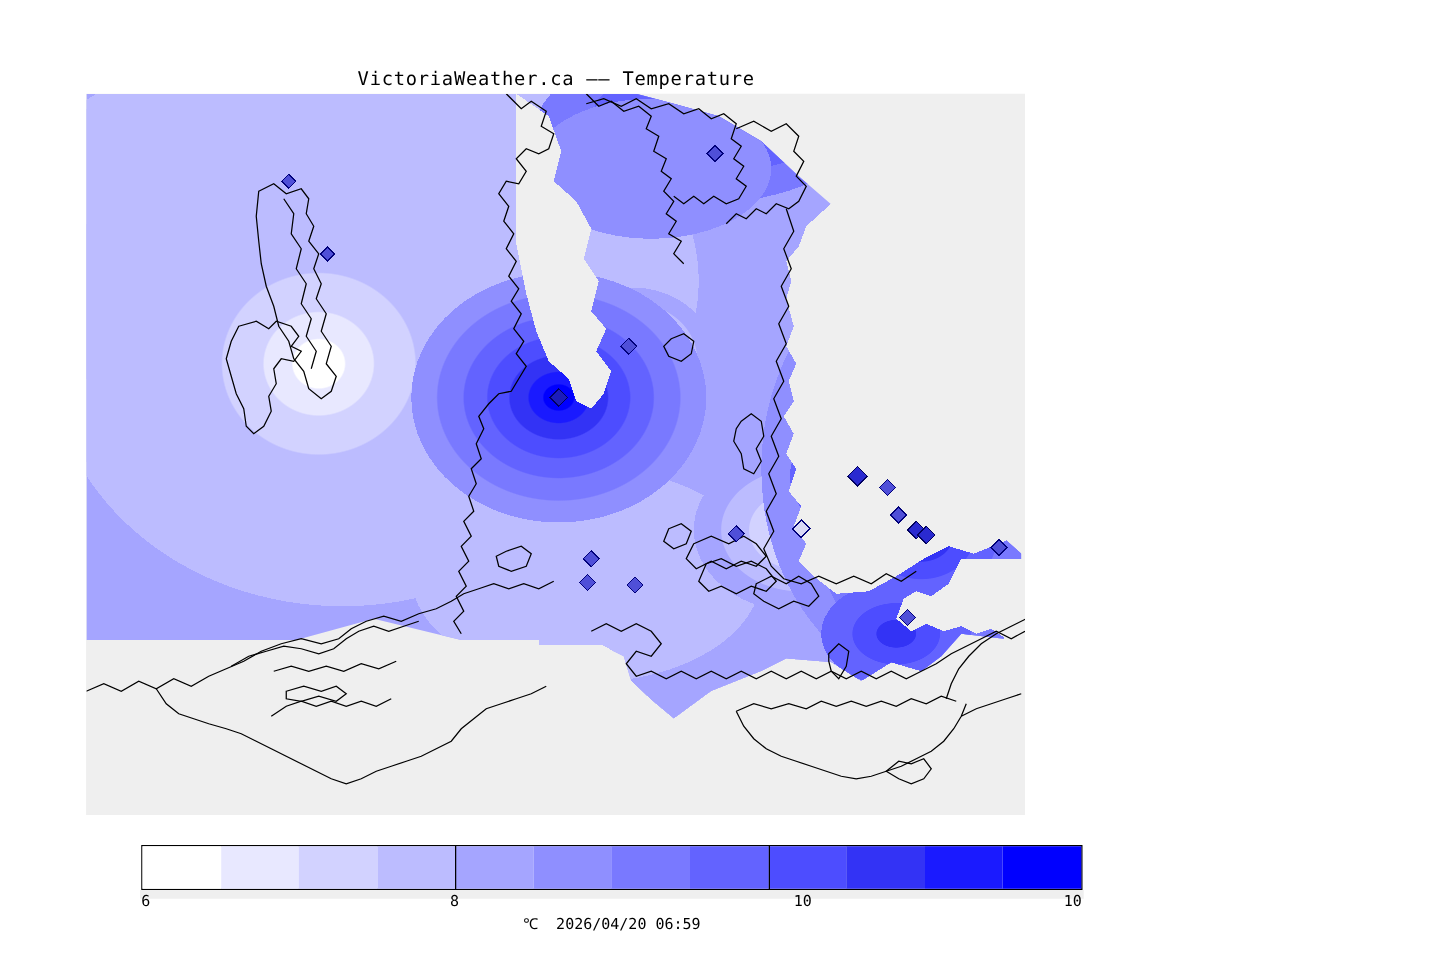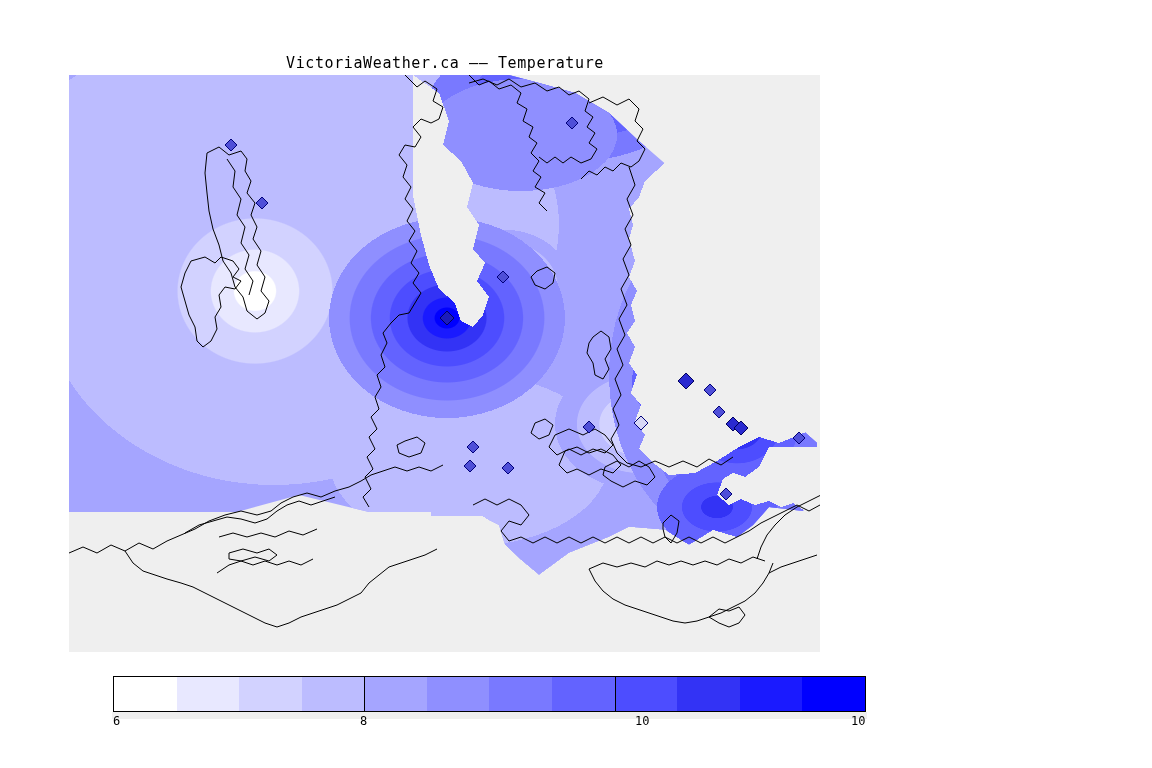--- a/index.html
+++ b/index.html
@@ -498,15 +498,16 @@
         <div class="cb-band" style="background: rgb(26, 26, 255);"></div>
         <div class="cb-band" style="background: rgb(0, 0, 255);"></div>
       </div>
     <div id="cb-underline"></div>
     <div class="cb-tickline" style="left:251px;"></div>
     <div class="cb-tickline" style="left:502px;"></div>
     <div class="cb-tick-label" style="left:0px;">6</div>
     <div class="cb-tick-label" style="left:247px;">8</div>
     <div class="cb-tick-label" style="left:522px;">10</div>
     <div class="cb-tick-label" style="left:738px;">10</div>
+    <div id="cb-units">℃  2026/04/20 06:59</div>
   </div>
 
 </div>
 
 </body></html>

